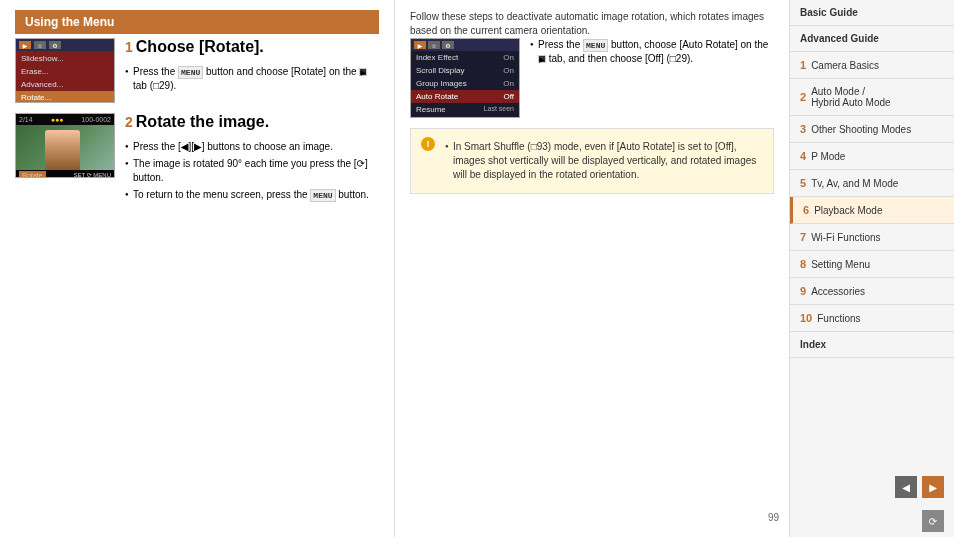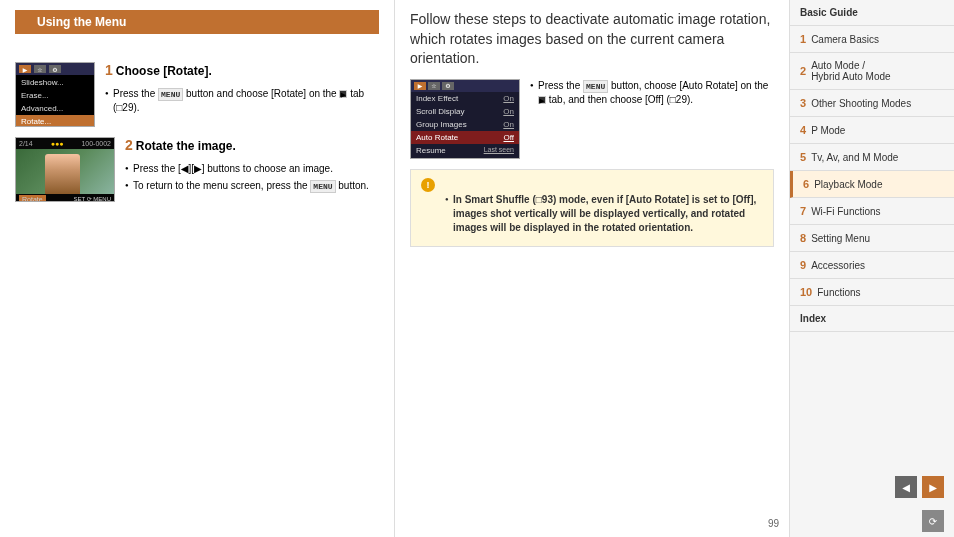--- a/index.html
+++ b/index.html
@@ -36,22 +36,22 @@
     .right-section {
       flex: 1;
       padding: 10px 15px;
     }
 
     .section-header {
       background: #c07030;
       color: white;
       font-weight: bold;
       font-size: 12px;
-      padding: 5px 22px;
-      margin-bottom: 28px;
+      padding: 5px 10px;
+      margin-bottom: 4px;
     }
 
     .step-container {
       display: flex;
       margin-bottom: 10px;
       gap: 10px;
     }
 
     .step-image {
       flex-shrink: 0;
@@ -59,21 +59,21 @@
 
     .step-number {
       font-weight: bold;
       font-size: 14px;
       color: #c07030;
       margin-right: 3px;
     }
 
     .step-title {
       font-weight: bold;
-      font-size: 12px;
+      font-size: 16px;
       margin-bottom: 5px;
     }
 
     .step-content {
       flex: 1;
     }
 
     .bullet-item {
       font-size: 10px;
       line-height: 1.4;
@@ -85,24 +85,24 @@
     .bullet-item::before {
       content: '●';
       position: absolute;
       left: 0;
       font-size: 6px;
       top: 2px;
     }
 
     
     .menu-screenshot {
-      width: 80px;
+      width: 100px;
       height: 65px;
       border: 1px solid #aaa;
-      background: #000000;
+      background: #7f1d1d;
       font-size: 8px;
       color: white;
       overflow: hidden;
     }
 
     .menu-tab-bar {
       display: flex;
       background: #2a2a4e;
       padding: 2px 3px;
       gap: 3px;
@@ -186,23 +186,22 @@
     }
 
     .rotate-label {
       background: #c07030;
       padding: 1px 3px;
       font-size: 7px;
     }
 
     
     .deactivate-desc {
-      font-size: 14px;
+      font-size: 10px;
       line-height: 1.4;
-      margin-bottom: 10px;
       color: #333;
     }
 
     .deactivate-content {
       display: flex;
       gap: 10px;
       margin-bottom: 10px;
     }
 
     
@@ -236,21 +235,20 @@
       gap: 8px;
     }
 
     .auto-rotate-item.selected {
       background: #7f1d1d;
       color: white;
     }
 
     .auto-rotate-item .value {
       color: #aaa;
-      text-decoration: underline;
     }
 
     .auto-rotate-item.selected .value {
       color: white;
     }
 
     
     .warning-box {
       background: #fff8dc;
       border: 1px solid #ddd;
@@ -420,20 +418,21 @@
               <span>SET ⟳ MENU</span>
             </div>
           </div>
         </div>
         <div class="step-content">
           <div style="display:flex;align-items:baseline;margin-bottom:4px;">
             <span class="step-number">2</span>
             <span class="step-title">Rotate the image.</span>
           </div>
           <div class="bullet-item">Press the [◀][▶] buttons to choose an image.</div>
+          <div class="bullet-item">The image is rotated 90° each time you press the [⟳] button.</div>
           <div class="bullet-item">To return to the menu screen, press the <span class="menu-icon-text">MENU</span> button.</div>
         </div>
       </div>
     </div>
 
     <div class="right-section">
 
       <div class="deactivate-desc">Follow these steps to deactivate automatic image rotation, which rotates images based on the current camera orientation.</div>
 
       <div class="deactivate-content">
@@ -472,34 +471,37 @@
           <div class="bullet-item">
             Press the <span class="menu-icon-text">MENU</span> button, choose [Auto Rotate] on the <span class="playback-icon">▶</span> tab, and then choose [Off] (□29).
           </div>
         </div>
       </div>
 
       <div class="warning-box">
         <div class="warning-content">
           <span class="warning-icon">!</span>
           <div>
-            <div class="bullet-item" style="margin-top:15px;font-weight:bold;">In Smart Shuffle (□93) mode, even if [Auto Rotate] is set to [Off], images shot vertically will be displayed vertically, and rotated images will be displayed in the rotated orientation.</div>
+            <div class="bullet-item" style="margin-top:3px;">In Smart Shuffle (□93) mode, even if [Auto Rotate] is set to [Off], images shot vertically will be displayed vertically, and rotated images will be displayed in the rotated orientation.</div>
           </div>
         </div>
       </div>
     </div>
 
   </div>
 
-  <div style="position:absolute;bottom:8px;right:175px;font-size:10px;color:#666;">99</div>
+  <div style="position:absolute;bottom:14px;right:175px;font-size:10px;color:#666;">99</div>
 </div>
 
 <div class="sidebar">
   <div class="sidebar-item">
     <span class="sidebar-section-label">Basic Guide</span>
+  </div>
+  <div class="sidebar-item">
+    <span class="sidebar-section-label">Advanced Guide</span>
   </div>
   <div class="sidebar-item">
     <span class="chapter-number">1</span>
     <span>Camera Basics</span>
   </div>
   <div class="sidebar-item">
     <span class="chapter-number">2</span>
     <span>Auto Mode /<br>Hybrid Auto Mode</span>
   </div>
   <div class="sidebar-item">

